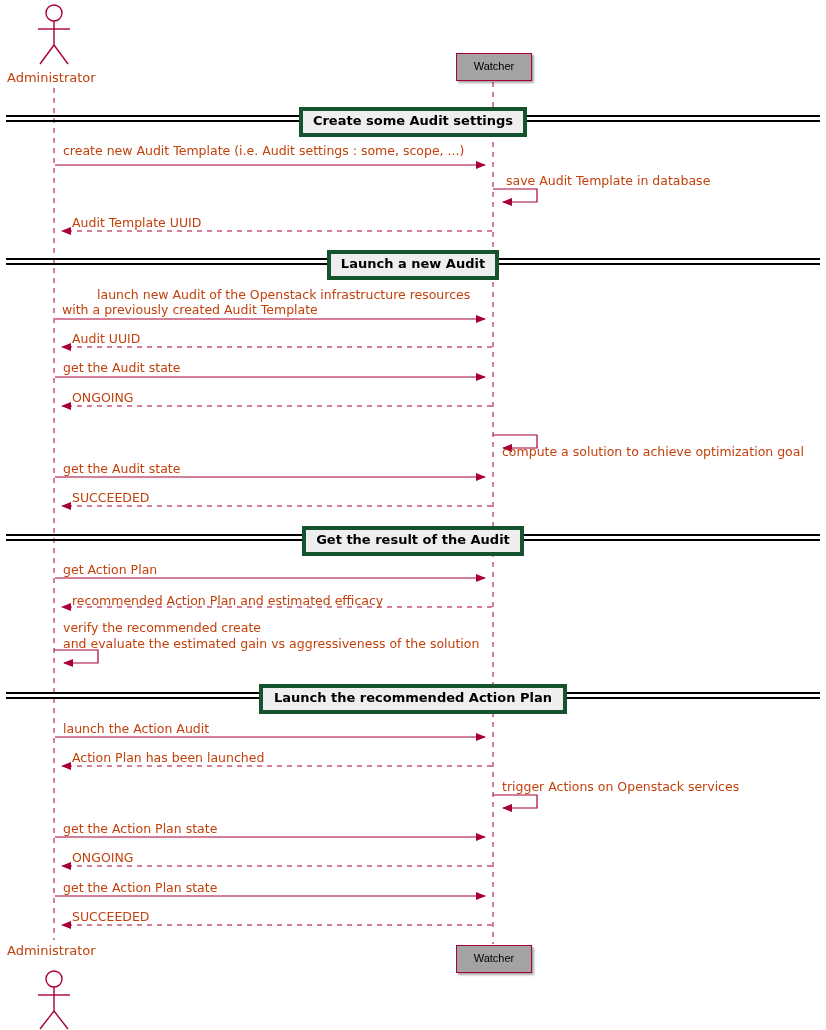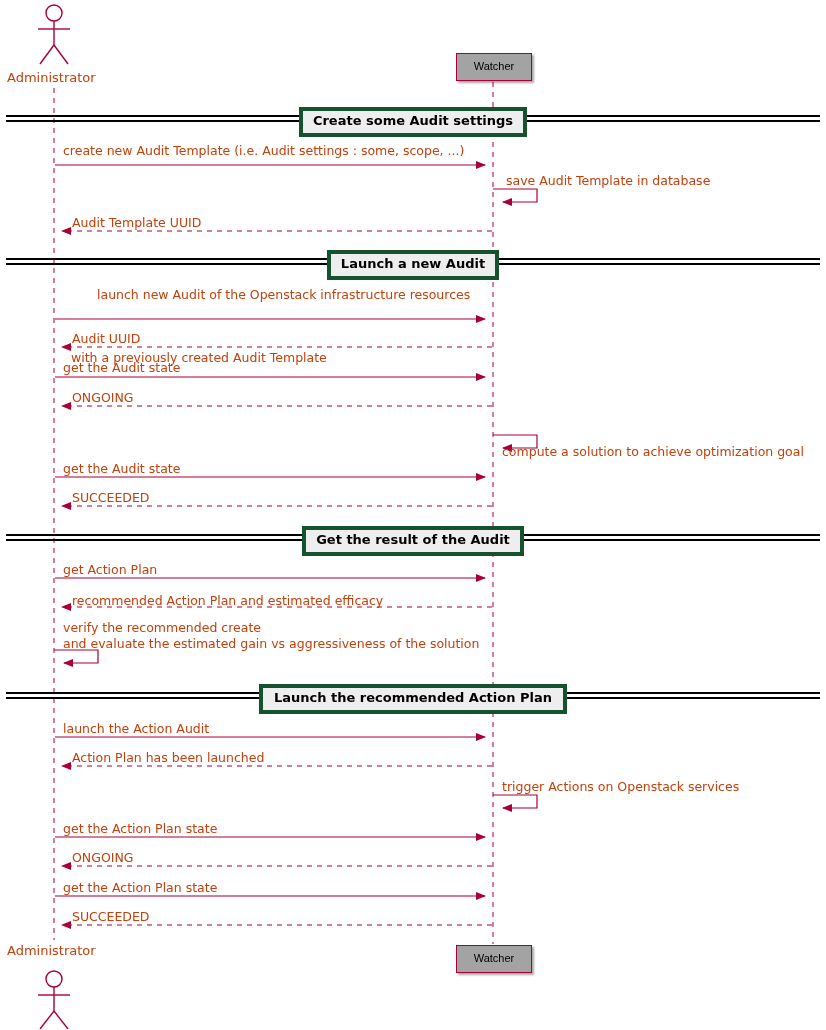--- a/index.html
+++ b/index.html
@@ -178,21 +178,21 @@
   <span>Launch the recommended Action Plan</span>
 </div>
 
 <div class="lbl" style="left:63px; top:143px;">create new Audit Template (i.e. Audit settings : some, scope, ...)</div>
 
 <div class="lbl" style="left:506px; top:173px;text-align:right;">save Audit Template in database</div>
 
 <div class="lbl" style="left:72px; top:215px;">Audit Template UUID</div>
 
 <div class="lbl" style="left:63px; top:287px;margin-left:34px;">launch new Audit of the Openstack infrastructure resources</div>
-<div class="lbl" style="left:71px; top:302px;margin-top:48px;">with a previously created Audit Template</div>
+<div class="lbl" style="left:62px; top:302px;">with a previously created Audit Template</div>
 
 <div class="lbl" style="left:72px; top:331px;">Audit UUID</div>
 
 <div class="lbl" style="left:63px; top:360px;">get the Audit state</div>
 
 <div class="lbl" style="left:72px; top:390px;">ONGOING</div>
 
 <div class="lbl" style="left:502px; top:419px;margin-top:25px;">compute a solution to achieve optimization goal</div>
 
 <div class="lbl" style="left:63px; top:461px;">get the Audit state</div>

